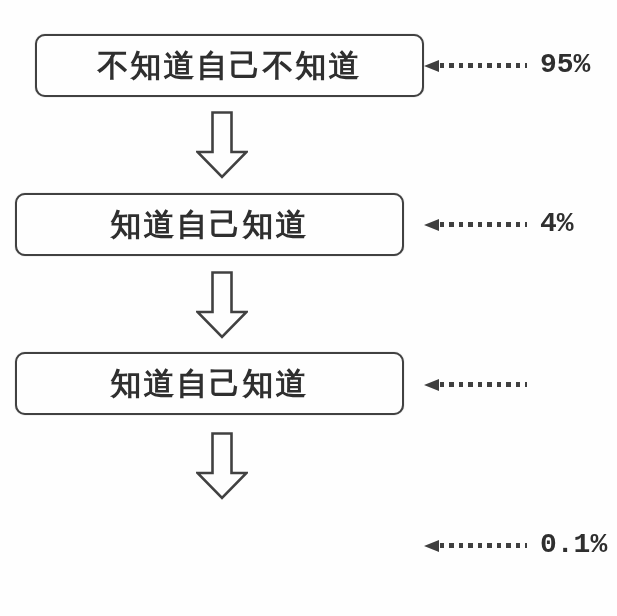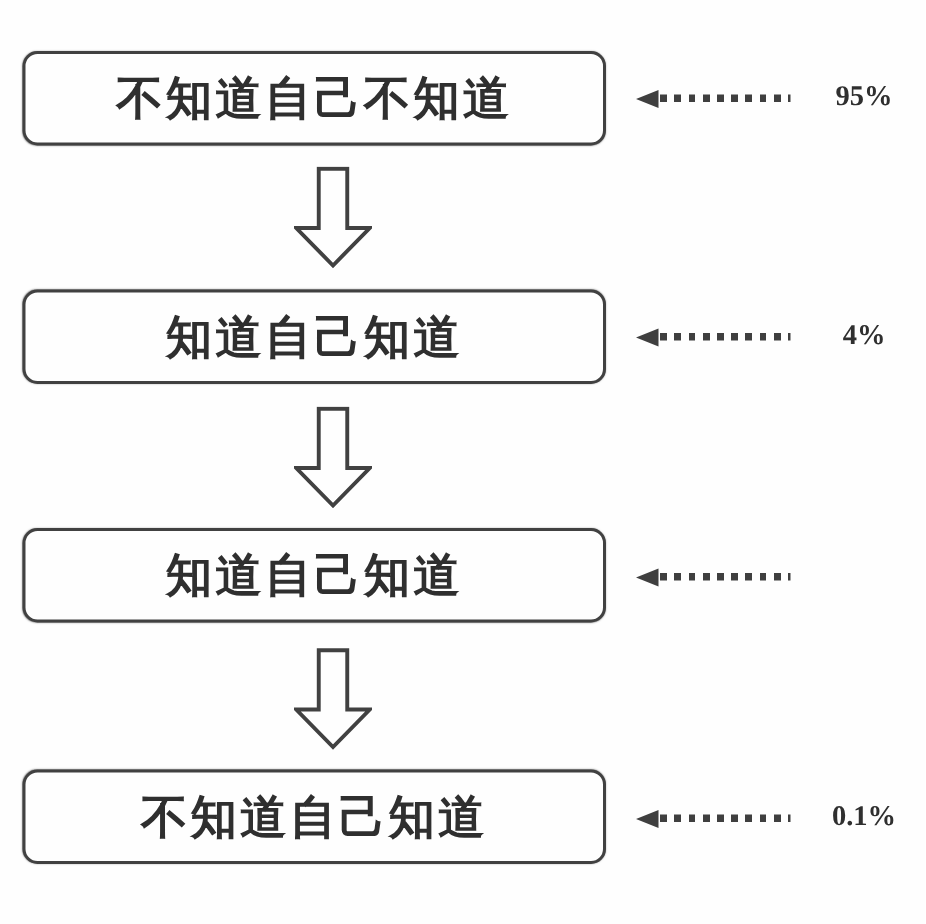--- a/index.html
+++ b/index.html
@@ -22,21 +22,21 @@
     width: 385px;
     height: 59px;
     border: 2.5px solid #414141;
     border-radius: 10px;
     background: #fefefe;
     display: flex;
     align-items: center;
     justify-content: center;
     box-shadow: 0 0 1px rgba(60,60,60,.6);
   }
-  .b1 { top: 34px; }
+  .b1 { top: 34px; margin-left: 20px; }
   .b2 { top: 193px; }
   .b3 { top: 352px; }
   .b4 { top: 513px; }
   .stage-label {
     font-size: 31px;
     font-weight: 700;
     letter-spacing: 2px;
     color: #2f2f2f;
     white-space: nowrap;
   }
@@ -75,26 +75,26 @@
     flex: 1 1 auto;
     height: 4.5px;
     margin-left: 1px;
     background: repeating-linear-gradient(to right, #3f3f3f 0 4.5px, transparent 4.5px 9.5px);
   }
   
   .pct {
     position: absolute;
     left: 540px;
     width: 72px;
-    text-align: center;
-    font-size: 19px;
+    font-size: 28px;
     line-height: 34px;
     font-weight: 600;
     color: #2f2f2f;
     white-space: nowrap;
+    font-family: Liberation Mono, monospace;
   }
   .c1 { top: 48px; }
   .c2 { top: 207px; }
   .c3 { top: 368px; }
   .c4 { top: 528px; }
 </style>
 </head>
 <body>
 
 <div class="canvas">
@@ -130,22 +130,19 @@
   </div>
   <div class="pointer p3">
     <span class="arrowhead"></span>
     <span class="dots"></span>
   </div>
 
   <svg class="down-arrow d3" viewBox="0 0 52 68" xmlns="http://www.w3.org/2000/svg">
     <path d="M16.5 1.5 L35.5 1.5 L35.5 41 L50.5 41 L26 66 L1.5 41 L16.5 41 Z" fill="none" stroke-width="2.6" stroke-linejoin="miter" stroke="#414141"></path>
   </svg>
 
-  <div class="stage-box b4">
-    <span class="stage-label">不知道自己知道</span>
-  </div>
   <div class="pointer p4">
     <span class="arrowhead"></span>
     <span class="dots"></span>
   </div>
   <div class="pct c4">0.1%</div>
 
 </div>
 
 </body></html>

